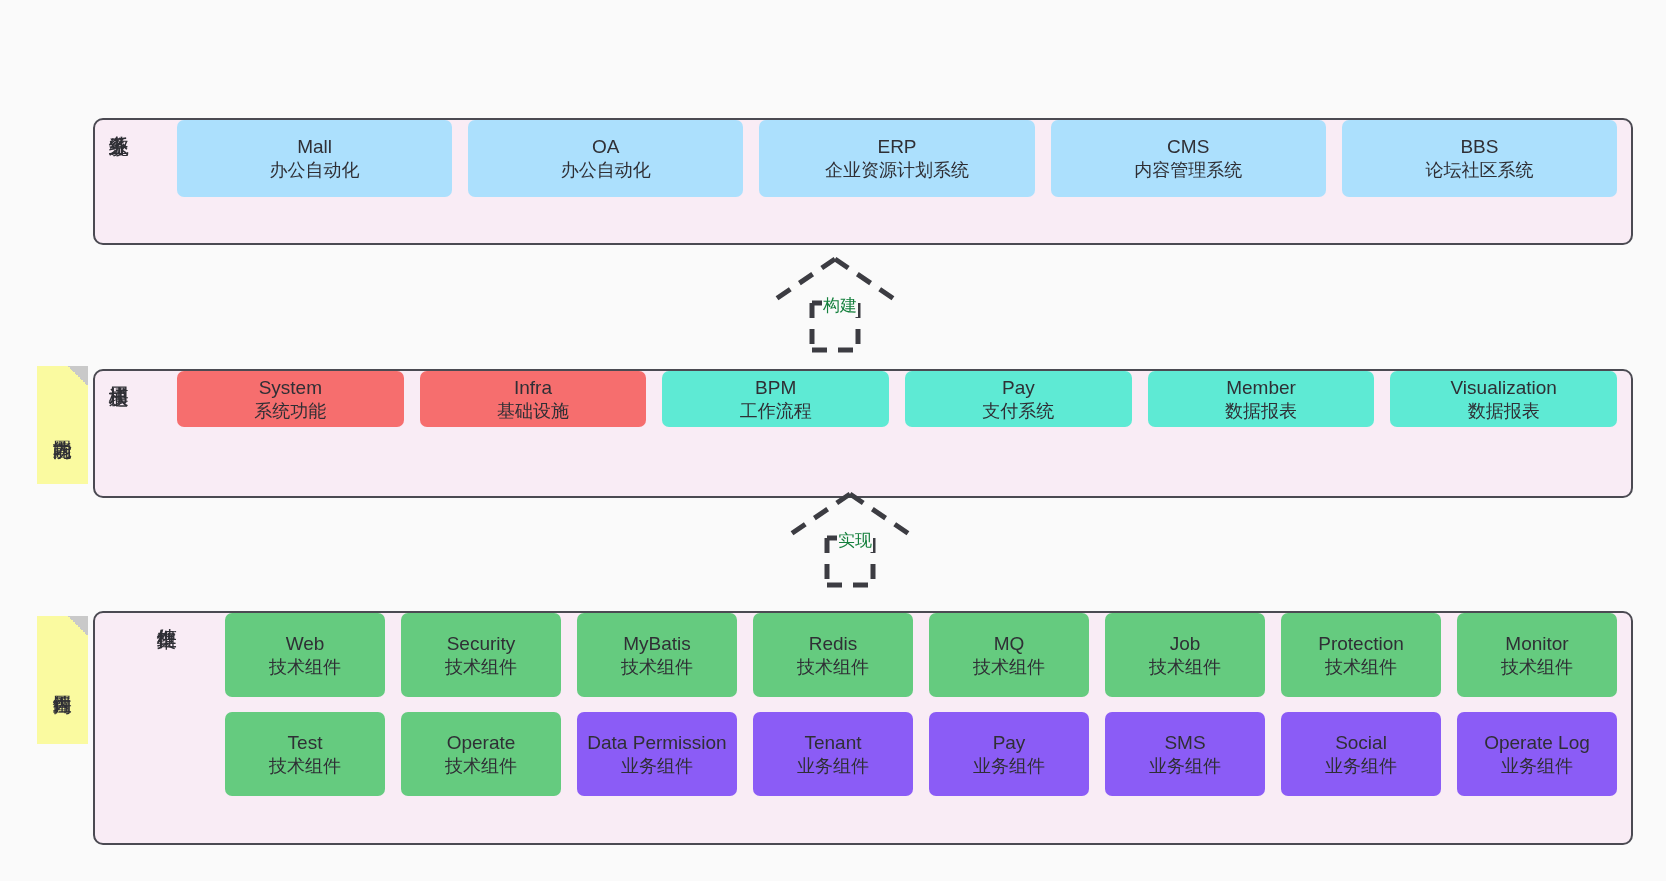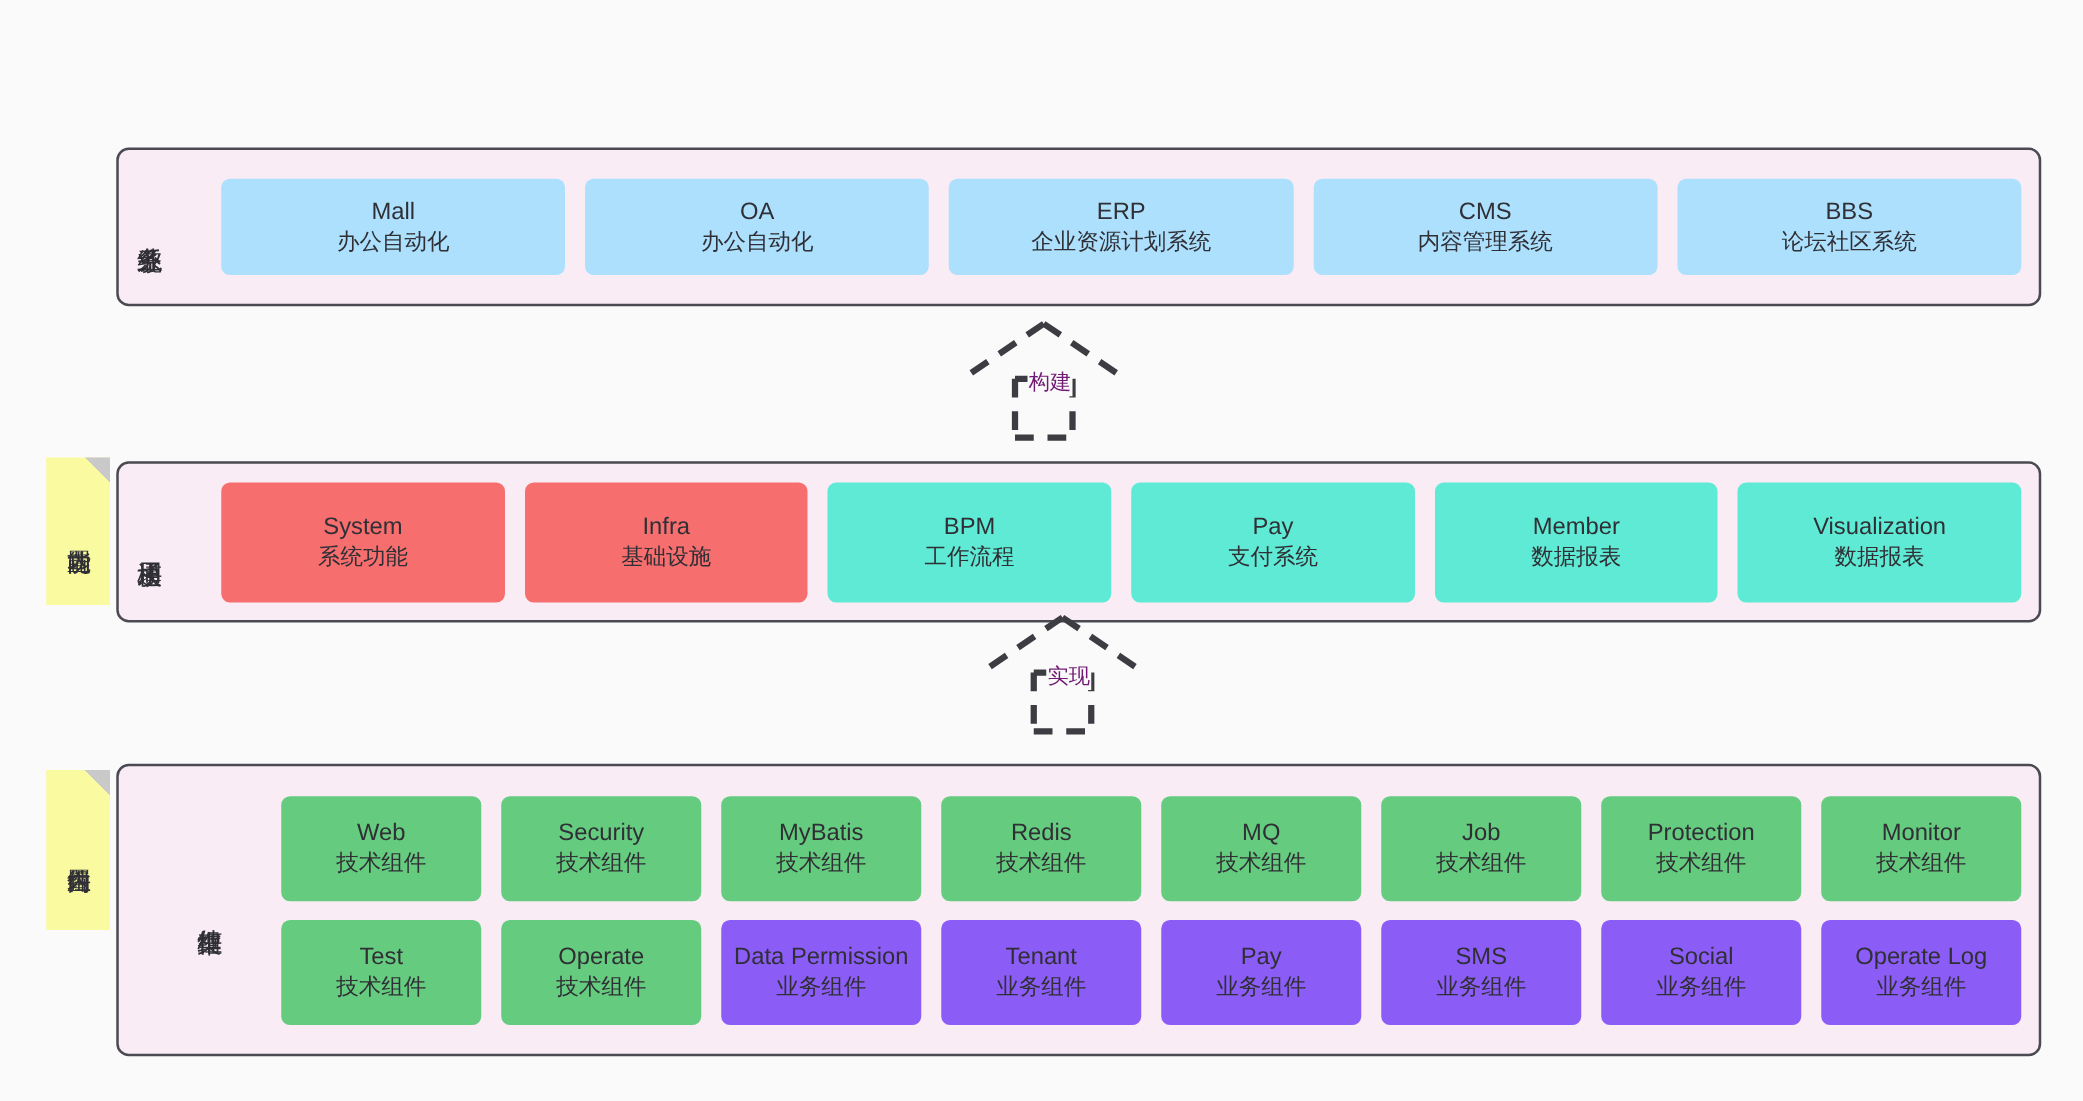--- a/index.html
+++ b/index.html
@@ -21,21 +21,21 @@
   }
 
   
   .layer {
     position: absolute;
     box-sizing: border-box;
     background: #f9ecf5;
     border: 2.5px solid #4b4a52;
     border-radius: 10px;
     display: flex;
-    align-items: center;
+    align-items: flex-start;
     gap: 20px;
   }
   #layer-business { left: 93px;  top: 118px; width: 1540px; height: 127px; }
   #layer-modules  { left: 93px;  top: 369px; width: 1540px; height: 129px; }
   #layer-framework{ left: 93px;  top: 611px; width: 1540px; height: 234px; padding-left: 48px; }
 
   
   .layer-title {
     flex: 0 0 auto;
     width: 44px;
@@ -83,21 +83,21 @@
   }
   .node .en {
     font-size: 19px;
     line-height: 1.25;
   }
   .node .cn {
     font-size: 18px;
     line-height: 1.25;
   }
   #layer-business .node { height: 77px; background: #ace0fd; }
-  #layer-modules  .node { height: 96px; }
+  #layer-modules  .node { height: 56px; }
   #layer-framework .node { height: 84px; }
 
   .c-blue       { background: #ace0fd; }
   .c-red        { background: #f66e6e; }
   .c-pink       { background: #5eead4; }
   .c-green      { background: #65cb7f; }
   .c-lightgreen { background: #8b5cf6; }
 
   
   .sticky {
@@ -131,21 +131,21 @@
     position: absolute;
     width: 150px;
     height: 95px;
   }
   #arrow-build  { left: 760px; top: 255px; }
   #arrow-impl   { left: 775px; top: 490px; }
   .uml-arrow svg { display: block; overflow: visible; }
   .uml-label {
     position: absolute;
     font-size: 17px;
-    color: #701a75;
+    color: #15803d;
     background: #fafafa;
     padding: 0 1px;
     white-space: nowrap;
     user-select: none;
   }
   #arrow-build .uml-label { left: 62px; top: 39px; }
   #arrow-impl  .uml-label { left: 62px; top: 39px; }
 </style>
 </head>
 <body>

